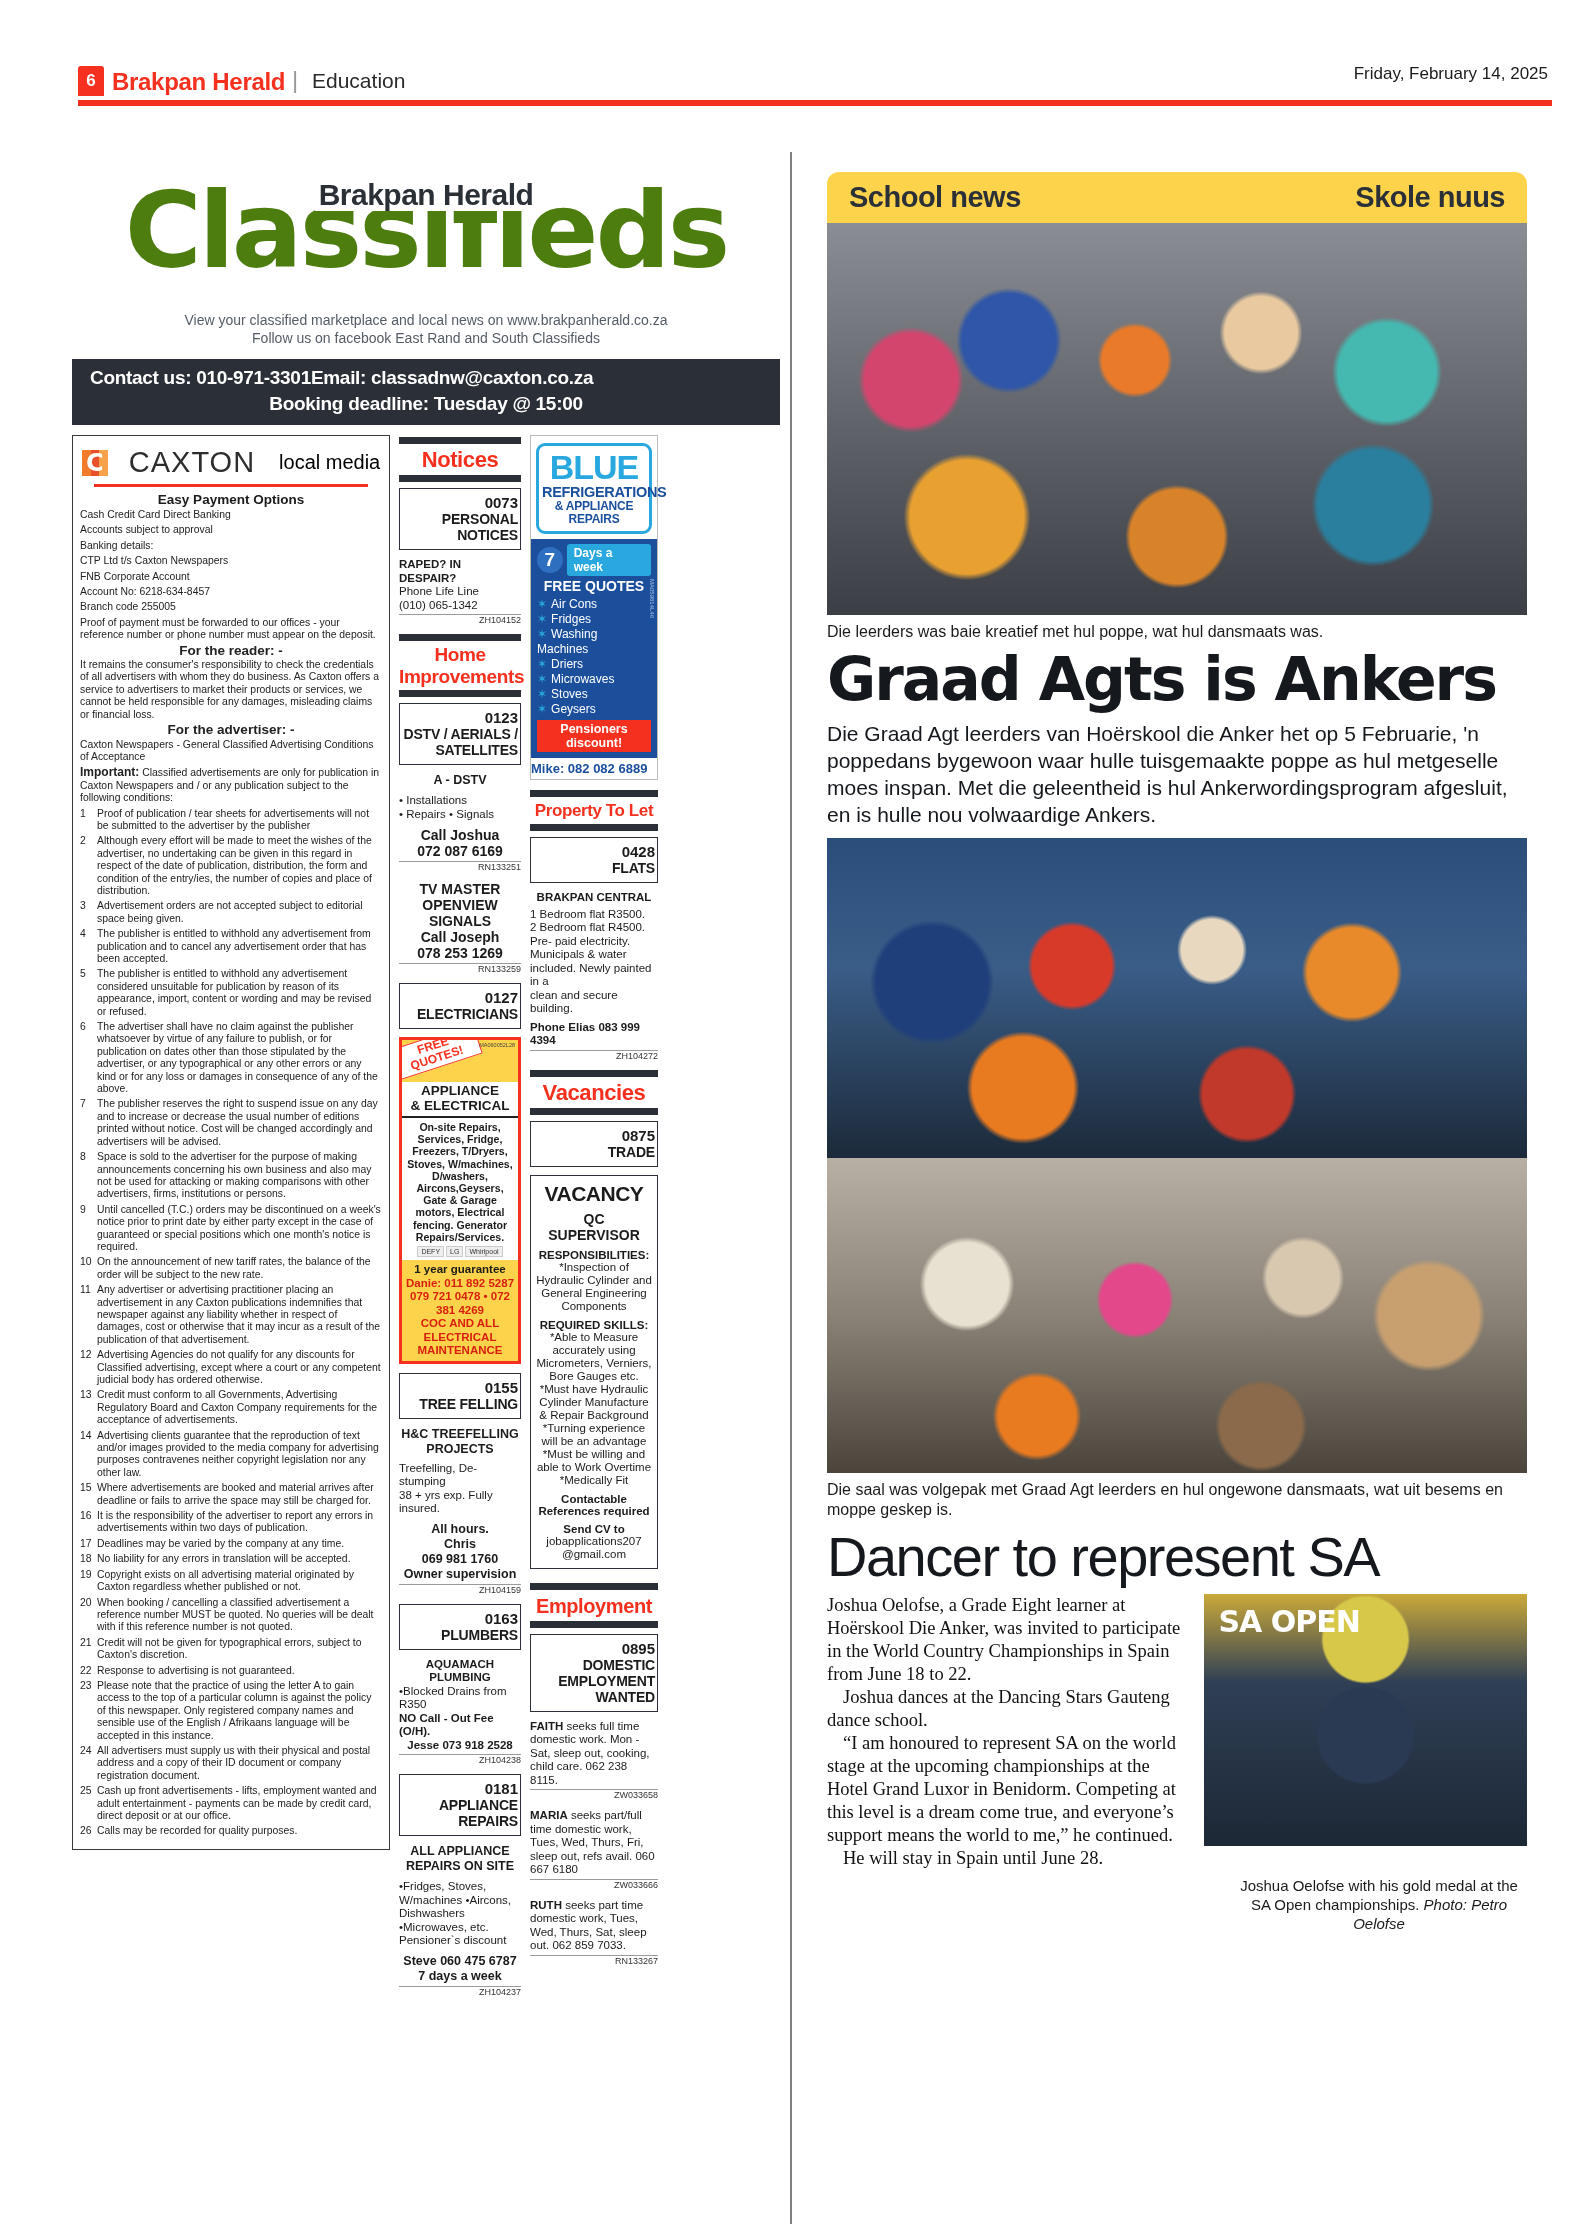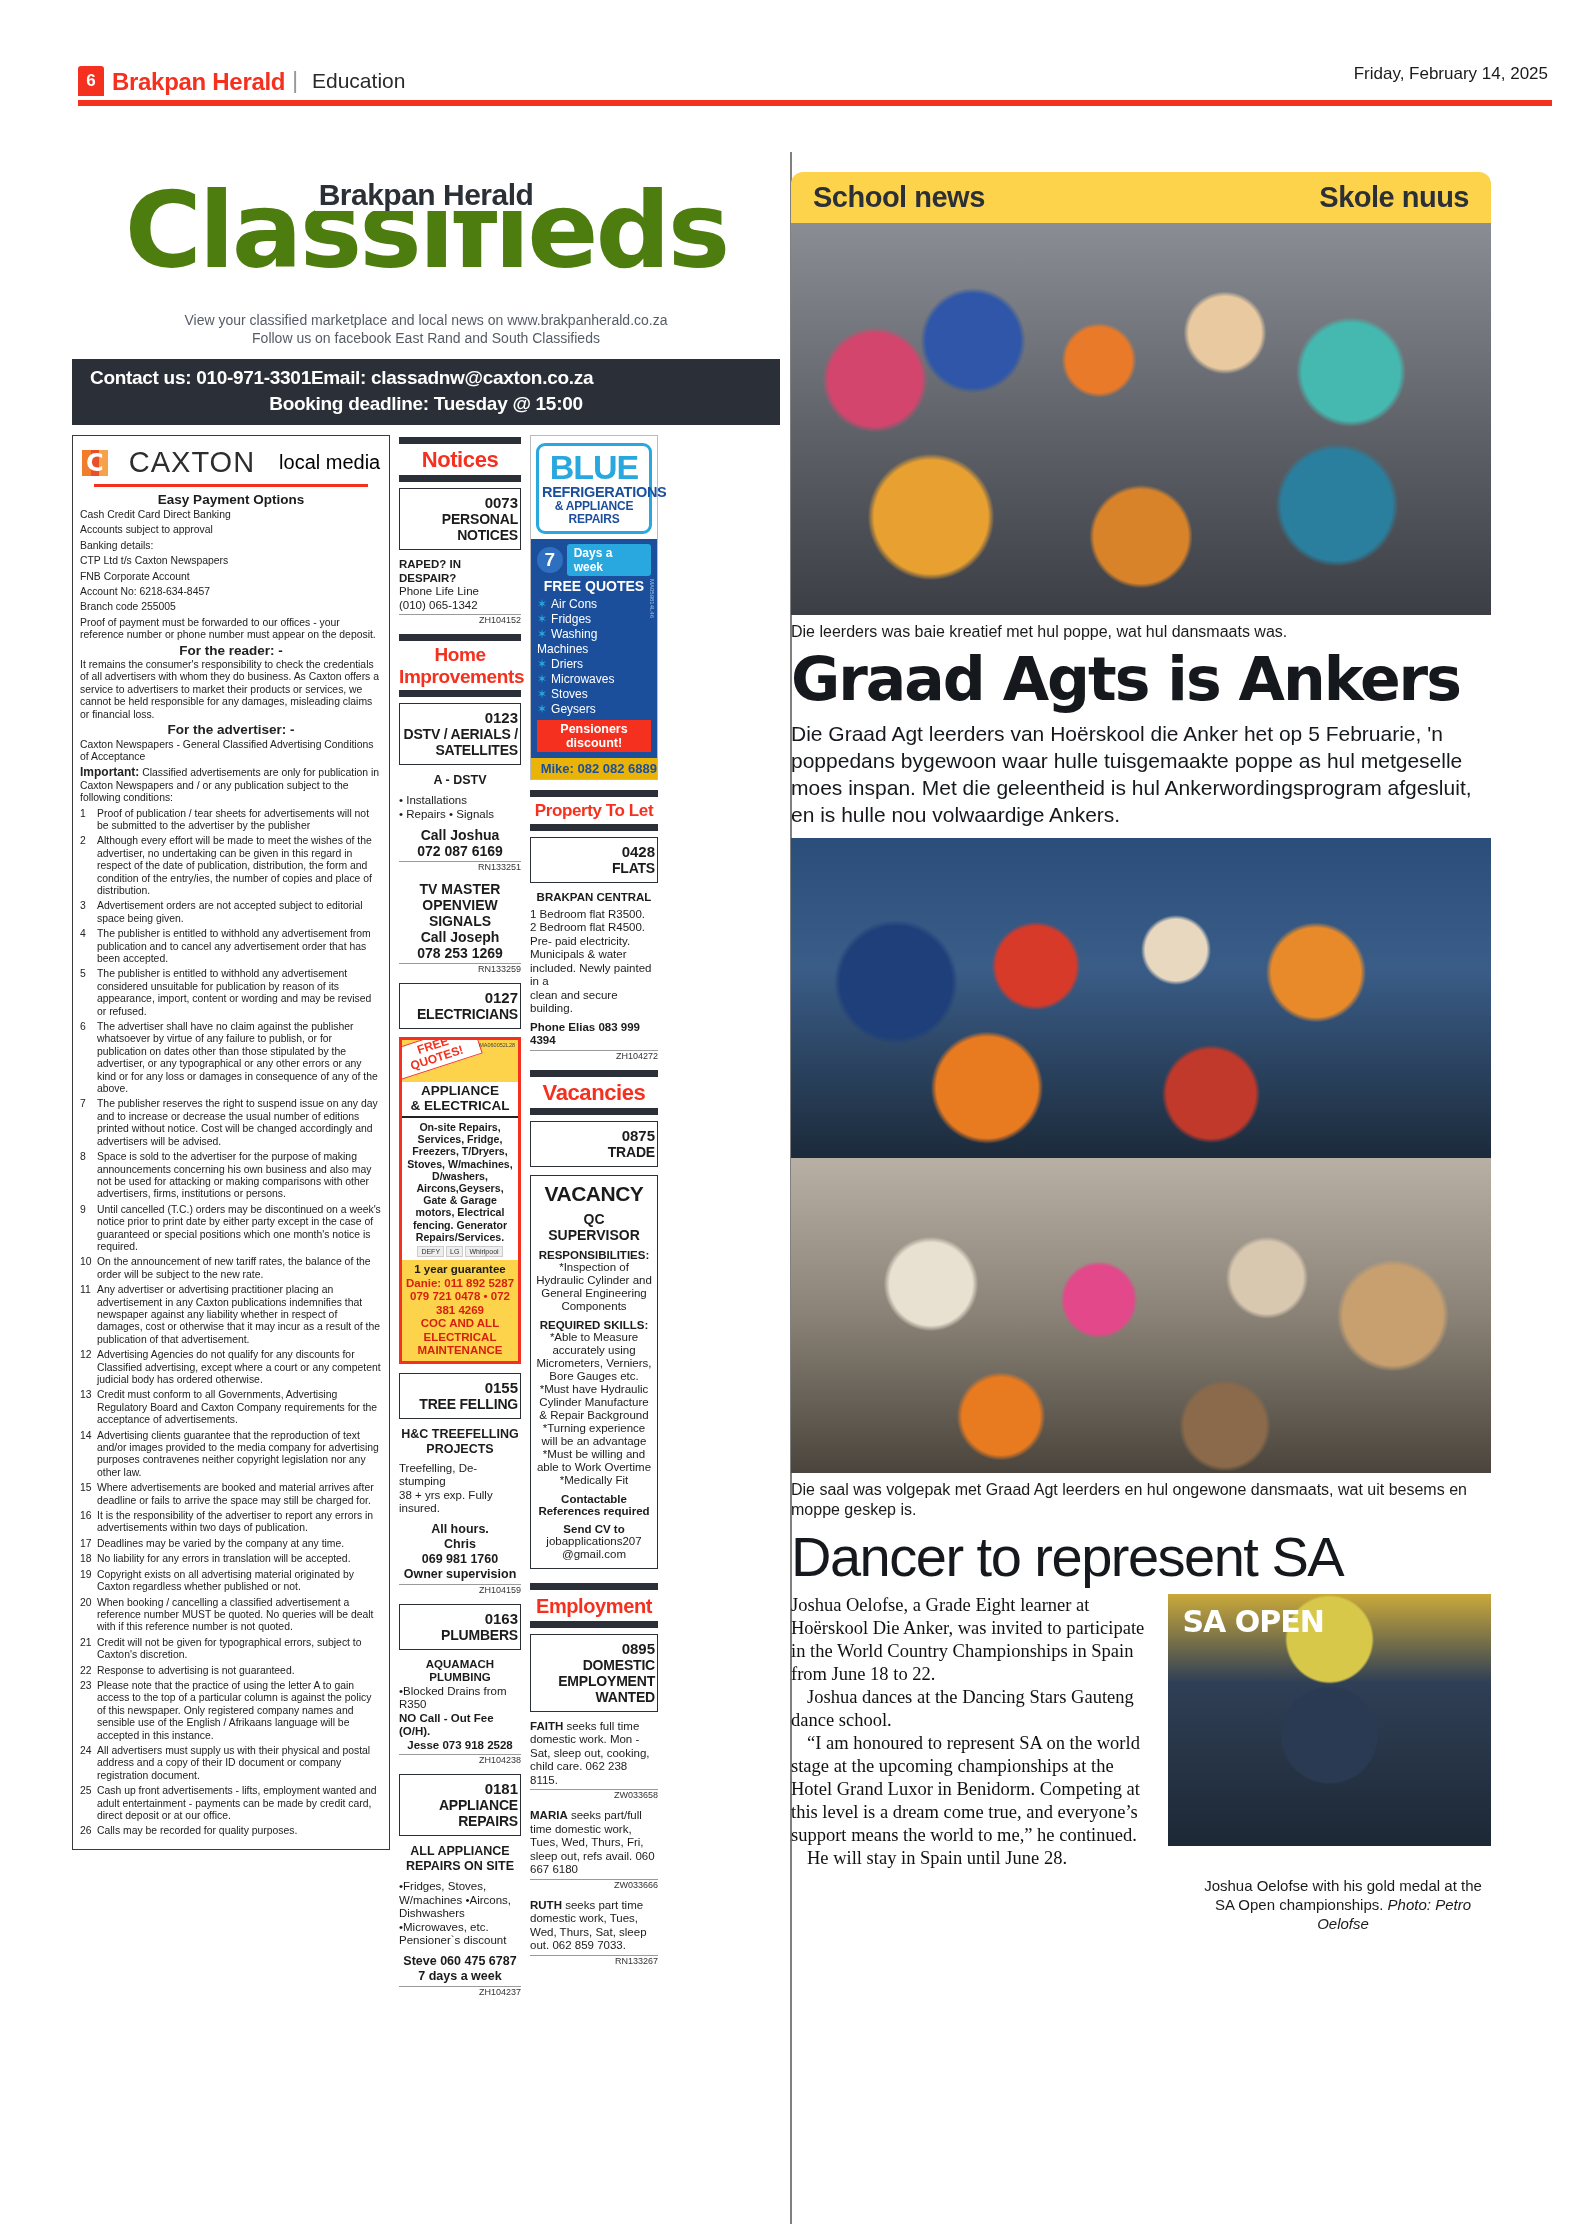--- a/index.html
+++ b/index.html
@@ -23,21 +23,21 @@
   }
   .pub-name { position:absolute; left:112px; top:6px; font-size:24px; font-weight:bold; color:#f5301e; letter-spacing:-.3px;}
   .sect-div { position:absolute; left:292px; top:4px; font-size:24px; color:#9a9a9a; font-weight:300;}
   .sect-name { position:absolute; left:312px; top:7px; font-size:21px; color:#2a2a2a;}
   .pub-date { position:absolute; right:24px; top:2px; font-size:17px; color:#1b1b1b;}
 
   
   .wrap { position:absolute; left:0; top:110px; width:1572px; height:2114px; }
   .left-region { position:absolute; left:72px; top:0; width:708px; }
   .vrule { position:absolute; left:790px; top:-20px; width:2px; height:2090px; background:#808080; }
-  .right-region { position:absolute; left:791px; top:0; width:700px; }
+  .right-region { position:absolute; left:827px; top:0; width:700px; }
 
   
   .cls-logo { position:relative; height:135px; text-align:center; }
   .cls-word { font-family:"DejaVu Sans", sans-serif; font-weight:bold; font-size:105px; color:#4d7c0f;
      letter-spacing:-3px; line-height:118px; margin:0; }
   .cls-sub { position:absolute; left:0; right:0; top:6px; text-align:center; }
   .cls-sub span { font-size:30px; font-weight:bold; color:#2b2f36; letter-spacing:-.5px; background:#fff; padding:0 4px;}
   .cls-tag { text-align:center; font-size:14px; color:#555c66; line-height:18px; margin-top:4px;}
 
   
@@ -99,21 +99,21 @@
   .blue-body { padding:5px 6px 6px 6px; color:#fff; position:relative;}
   .sevenrow { display:flex; align-items:center; justify-content:center; gap:4px; margin-bottom:2px;}
   .seven { width:26px;height:26px;border-radius:50%;background:#2f6fc0;color:#fff;font-weight:bold;
       font-size:19px; display:flex;align-items:center;justify-content:center;}
   .daysbadge { background:#29a8e0; color:#fff; font-weight:bold; font-size:12px; padding:2px 7px; border-radius:3px;}
   .freeq { text-align:center; font-weight:bold; font-size:14px; margin:1px 0 3px 0;}
   .bl-list { font-size:12px; line-height:15px; }
   .bl-list div:before { content:"\2736"; color:#29a8e0; margin-right:4px; }
   .pens { background:#f5301e; color:#fff; text-align:center; font-weight:bold; font-size:12.5px;
       padding:2px 0; margin-top:3px;}
-  .mikebar { background:#eab308; color:#1b4f9c; text-align:right; font-weight:bold; font-size:13px; padding:3px 0;}
+  .mikebar { background:#ffffff; color:#1b4f9c; text-align:left; font-weight:bold; font-size:13px; padding:3px 0;}
   .vcode { position:absolute; right:2px; top:40px; font-size:6px; color:#9fc0e6; writing-mode:vertical-rl;}
 
   
   .abc-ad { border:3px solid #f5301e; background:#fff; position:relative; margin-top:7px;}
   .abc-top { position:relative; background:#fcd34a; height:42px; overflow:hidden; }
   .abc-ribbon { position:absolute; left:-12px; top:-4px; width:90px; background:#fff; color:#f5301e;
      font-weight:bold; font-size:12px; transform:rotate(-18deg); text-align:center; line-height:13px;
      border:1px solid #f5301e; padding:2px 0;}
   .abc-ma { position:absolute; right:3px; top:2px; font-size:5.5px; color:#444;}
   .abc-name { text-align:center; font-weight:bold; font-size:27px; line-height:27px; letter-spacing:-1px; margin-top:-26px;}

